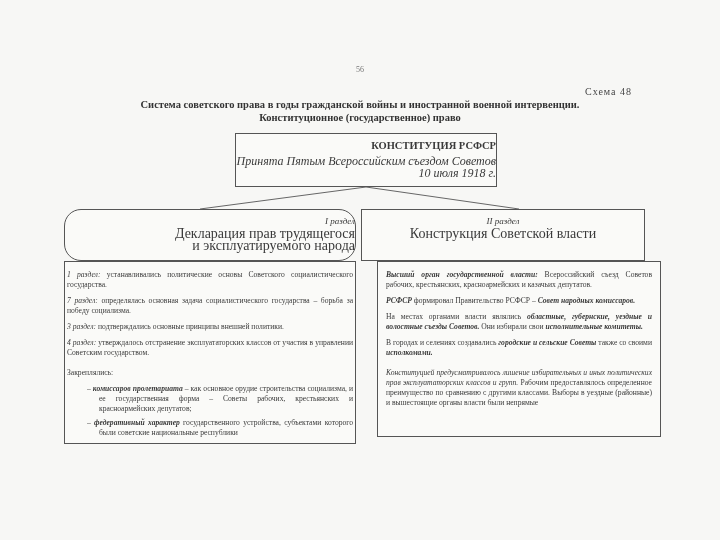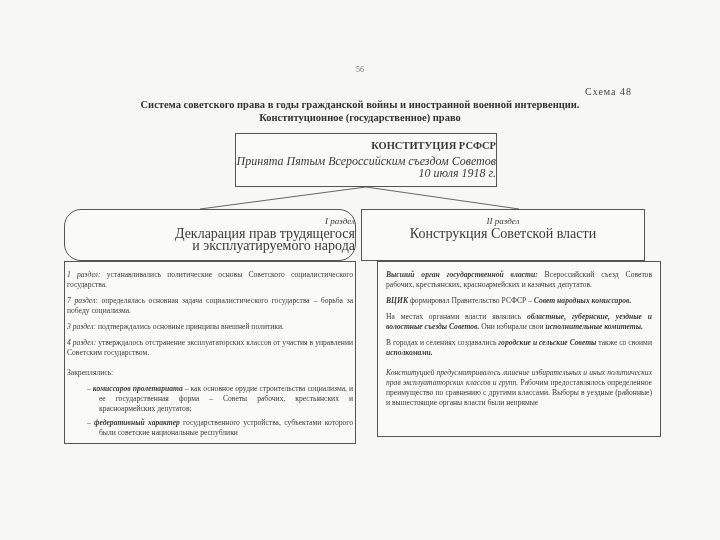--- a/index.html
+++ b/index.html
@@ -66,17 +66,17 @@
   <p class="p"><span class="i">7 раздел:</span><span> определялась основная задача социалистического государства – борьба за победу социализма.</span></p>
   <p class="p"><span class="i">3 раздел:</span><span> подтверждались основные принципы внешней политики.</span></p>
   <p class="p"><span class="i">4 раздел:</span><span> утверждалось отстранение эксплуататорских классов от участия в управлении Советским государством.</span></p>
   <p class="p" style="margin-top:10px">Закреплялись:</p>
   <p class="li">– <span class="b">комиссаров пролетариата</span><span> – как основное орудие строительства социализма, и ее государственная форма – Советы рабочих, крестьянских и красноармейских депутатов;</span></p>
   <p class="li">– <span class="b">федеративный характер</span><span> государственного устройства, субъектами которого были советские национальные республики</span></p>
 </div>
 
 <div id="right-body" class="box">
   <p class="p"><span class="b">Высший орган государственной власти:</span><span> Всероссийский съезд Советов рабочих, крестьянских, красноармейских и казачьих депутатов.</span></p>
-  <p class="p"><span class="b">ВЦИК</span><span> формировал Правительство РСФСР – </span><span class="b">Совет народных комиссаров.</span></p>
+  <p class="p"><span class="b">РСФСР</span><span> формировал Правительство РСФСР – </span><span class="b">Совет народных комиссаров.</span></p>
   <p class="p"><span>На местах органами власти являлись </span><span class="b">областные, губернские, уездные и волостные съезды Советов.</span><span> Они избирали свои </span><span class="b">исполнительные комитеты.</span></p>
   <p class="p"><span>В городах и селениях создавались </span><span class="b">городские и сельские Советы</span><span> также со своими </span><span class="b">исполкомами.</span></p>
   <p class="p" style="margin-top:10px"><span class="i">Конституцией предусматривалось лишение избирательных и иных политических прав эксплуататорских классов и групп.</span><span> Рабочим предоставлялось определенное преимущество по сравнению с другими классами. Выборы в уездные (районные) и вышестоящие органы власти были непрямые</span></p>
 </div>
 
 </body></html>

